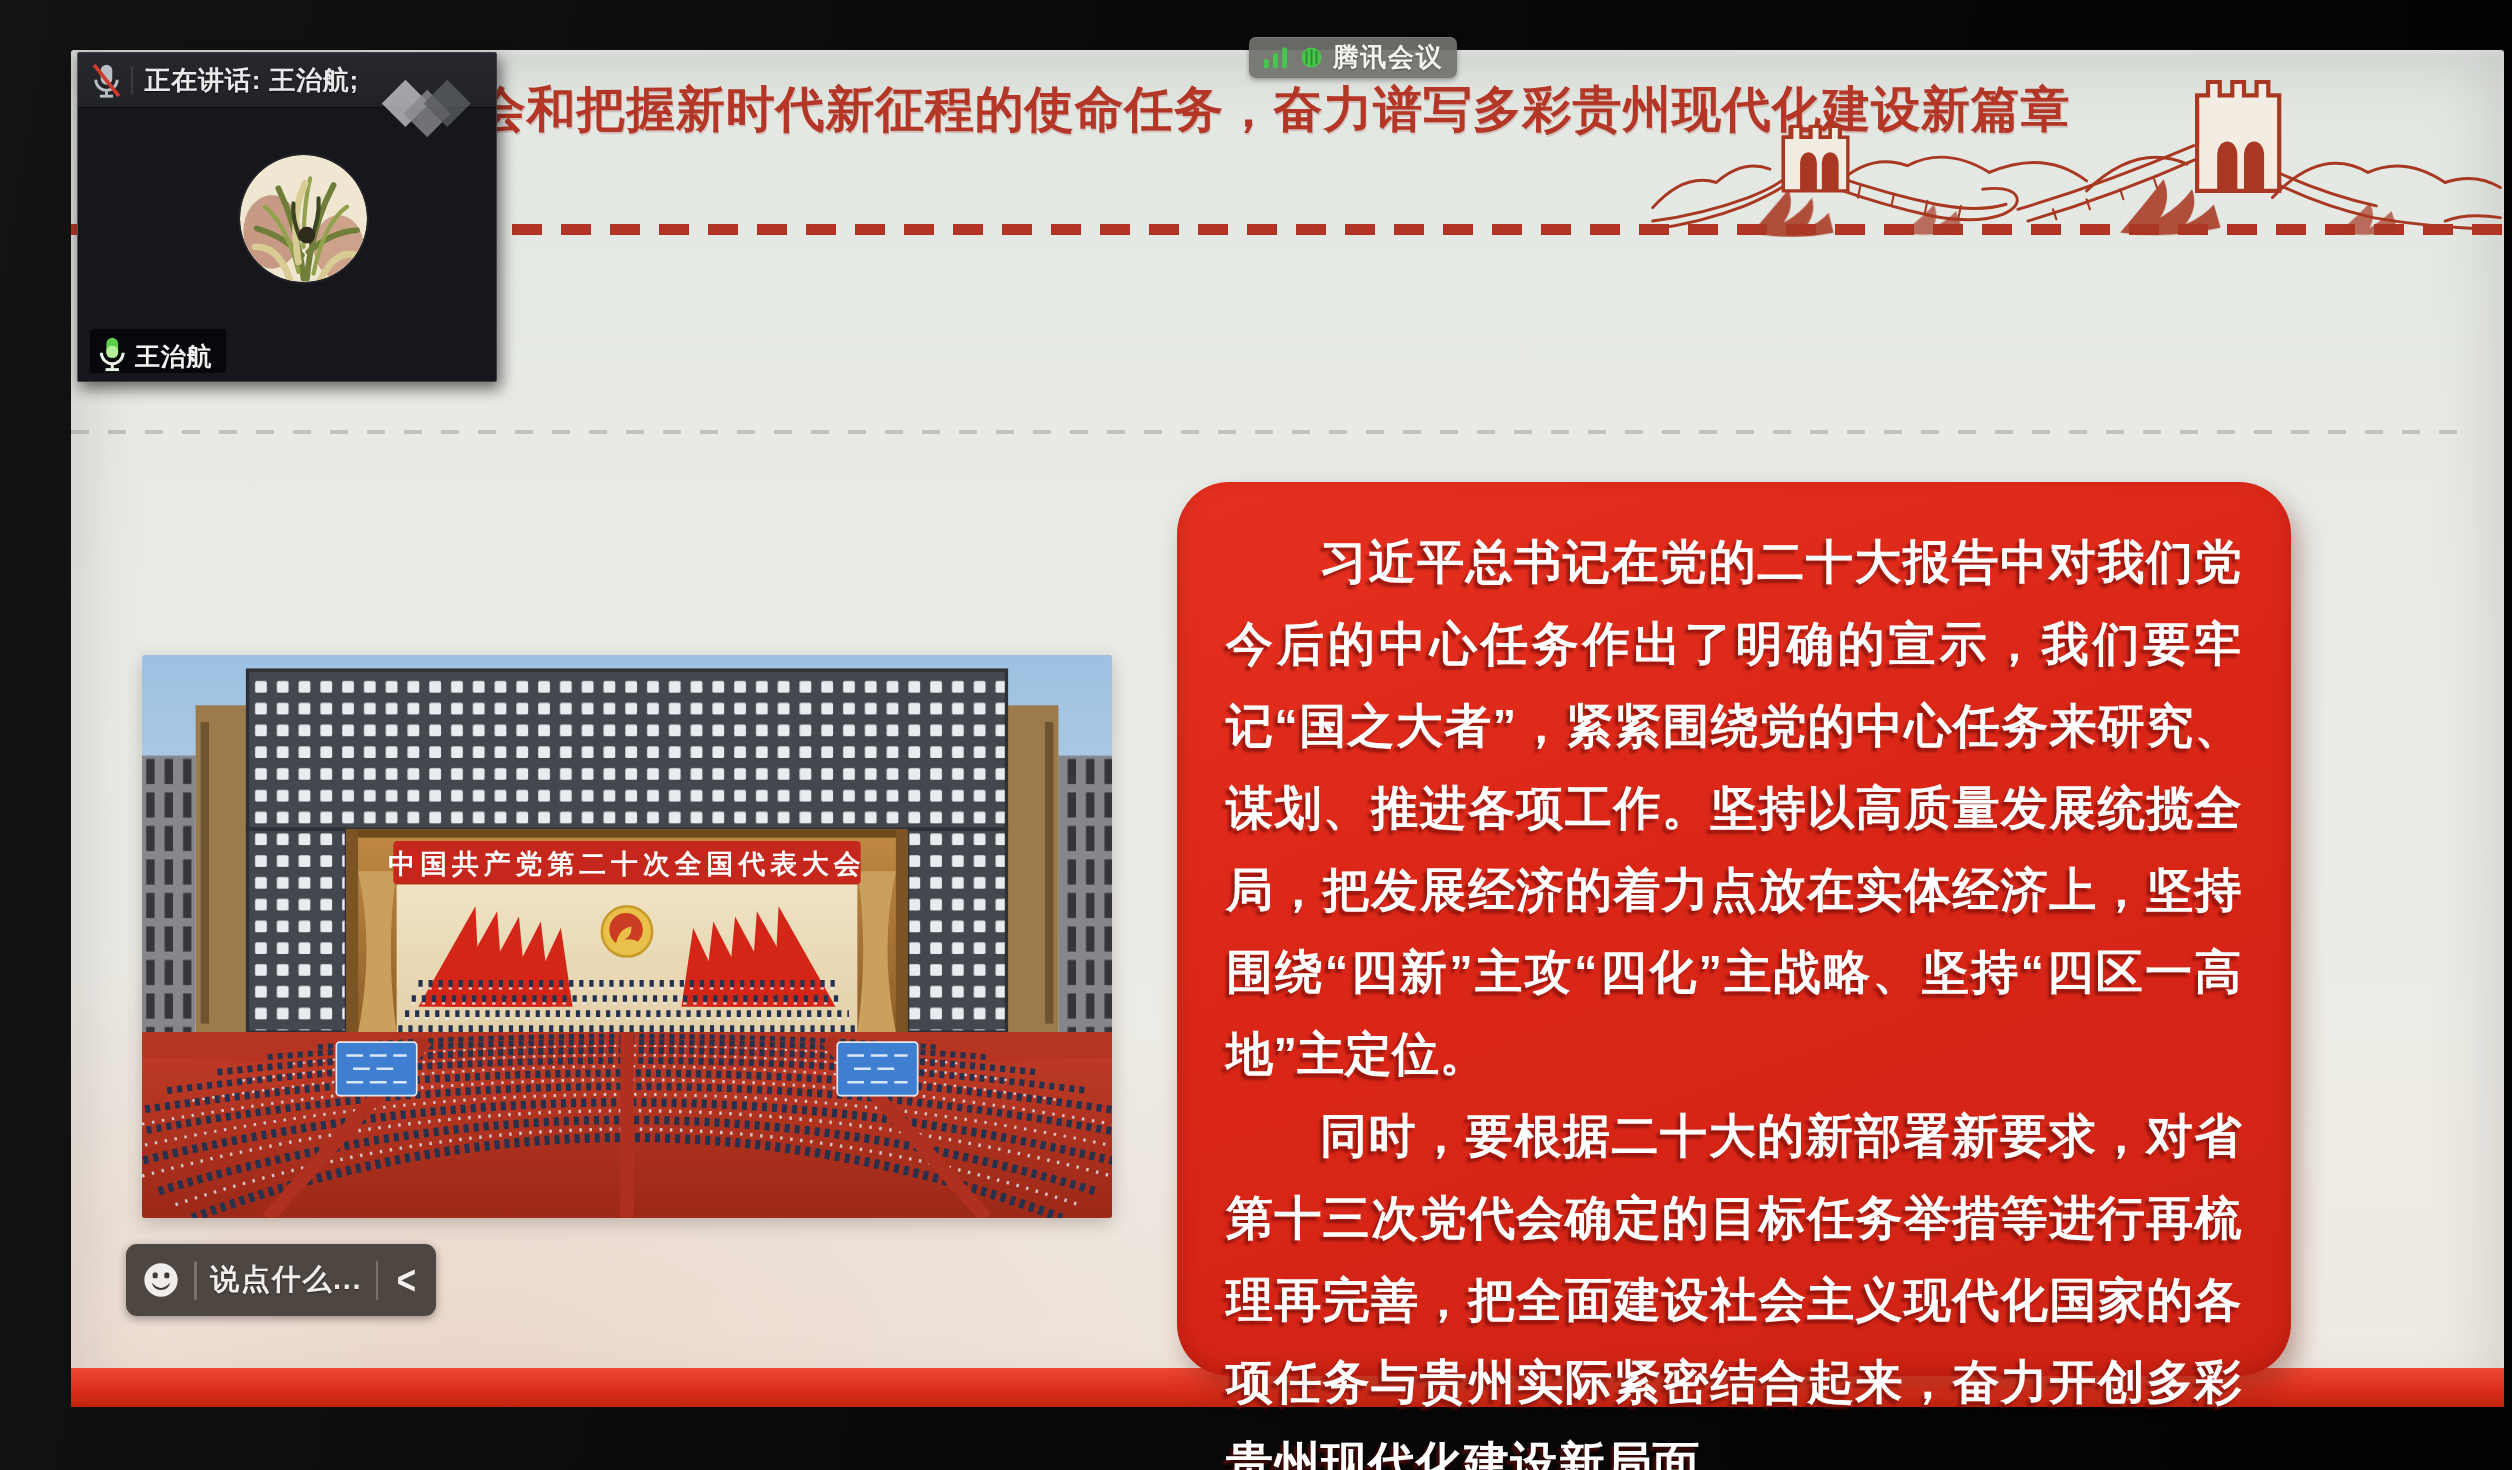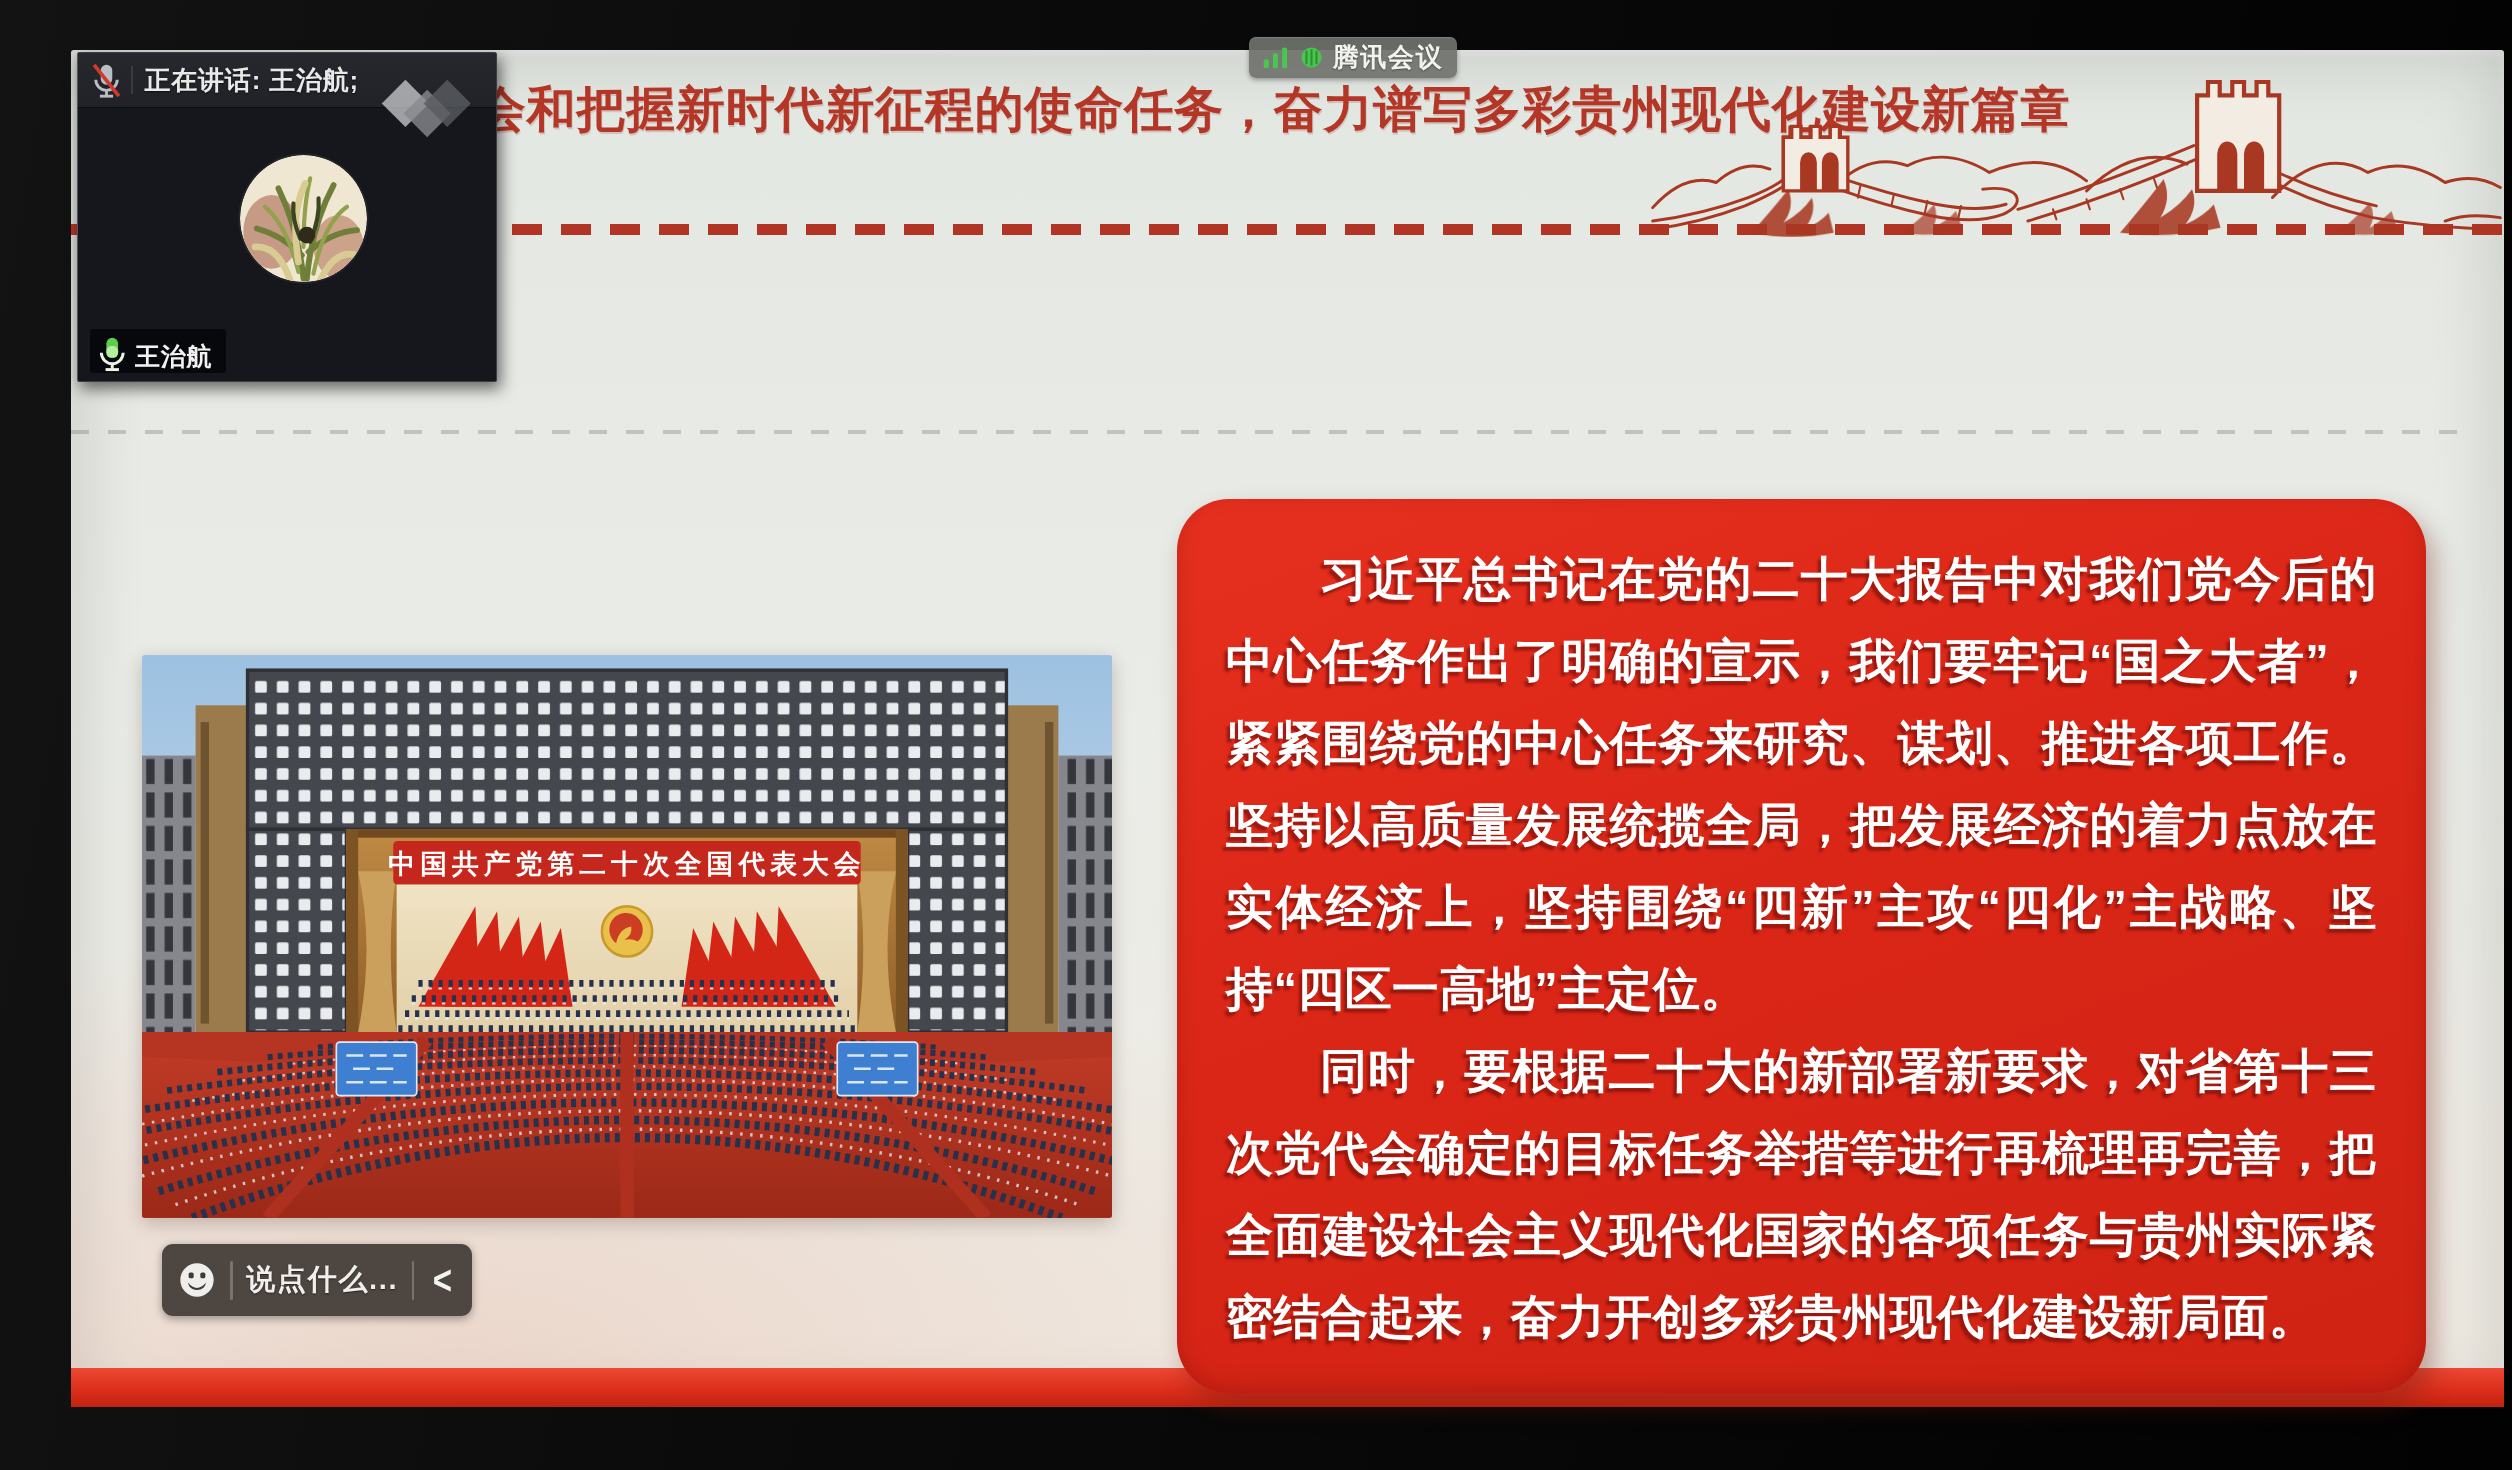--- a/index.html
+++ b/index.html
@@ -27,21 +27,21 @@
   
   .wall-art{position:absolute;left:1651px;top:65px;z-index:4;}
 
   
   .congress-photo{position:absolute;left:142px;top:655px;z-index:3;border-radius:2.5px;
     box-shadow:0 5px 18.4px rgba(60,40,30,.25);}
   .banner-text{fill:#ffffff;font-weight:700;font-size:32px;letter-spacing:6px;
     font-family:"Liberation Sans","DejaVu Sans",sans-serif;}
 
   
-  .red-panel{position:absolute;left:1177px;top:499px;width:1249px;height:894px;z-index:4;
+  .red-panel{position:absolute;left:1177px;top:482px;width:1114px;height:894px;z-index:4;
     background:linear-gradient(160deg,#e6301f 0%,#da2617 45%,#cf2314 100%);
     border-radius:52px;box-shadow:8.4px 13.4px 25px rgba(110,30,18,.35), inset 0 -6.7px 20px rgba(100,0,0,.25);
     padding:39px 49px;box-sizing:border-box;}
   .red-panel p{margin:0;text-indent:2em;text-align:justify;
     color:#ffffff;font-size:47px;line-height:82px;font-weight:800;letter-spacing:0.4px;
     text-shadow:-3.3px 4.2px 2.5px rgba(105,12,6,.60);}
 
   
   .footer-bar{position:absolute;left:71px;top:1368px;width:2433px;height:39px;z-index:3;
     background:linear-gradient(180deg,#ec4833 0%,#da2d1a 60%,#c1230f 100%);}
@@ -63,21 +63,21 @@
   .vo-watermark{position:absolute;right:22px;top:22px;opacity:.85;}
   .vo-avatar{position:absolute;left:162px;top:102px;width:127px;height:127px;border-radius:50%;overflow:hidden;
     box-shadow:0 0 0 1.7px rgba(255,255,255,.06);}
   .vo-namechip{position:absolute;left:11.7px;bottom:8.4px;height:44px;display:flex;align-items:flex-end;gap:8.4px;
     background:rgba(5,6,8,.85);padding:0 13.4px 0 8.4px;border-radius:3.3px;}
   .vo-namechip .name{color:#f2f2f2;font-size:25px;font-weight:700;letter-spacing:0.8px;}
 
   
   .comment-chip{position:absolute;left:126px;top:1244px;height:72px;z-index:8;display:flex;align-items:center;
     background:rgba(66,58,54,.93);border-radius:11px;padding:0 15px;gap:13.4px;
-    box-shadow:0 2.5px 8.4px rgba(0,0,0,.35);margin-left:36px;}
+    box-shadow:0 2.5px 8.4px rgba(0,0,0,.35);}
   .comment-chip .cdiv{width:2.5px;height:39px;background:#7a726c;border-radius:1.7px;}
   .comment-chip .hint{color:#f1efec;font-size:29px;font-weight:700;letter-spacing:1.7px;text-shadow:0 0.8px 1.7px rgba(0,0,0,.5);}
   .comment-chip .collapse{color:#f5f3f0;font-size:33px;font-weight:800;transform:scaleY(1.25);padding:0 5px;}
 </style>
 </head>
 <body>
 
 <div class="stage">
 
   <div class="screen"></div>

